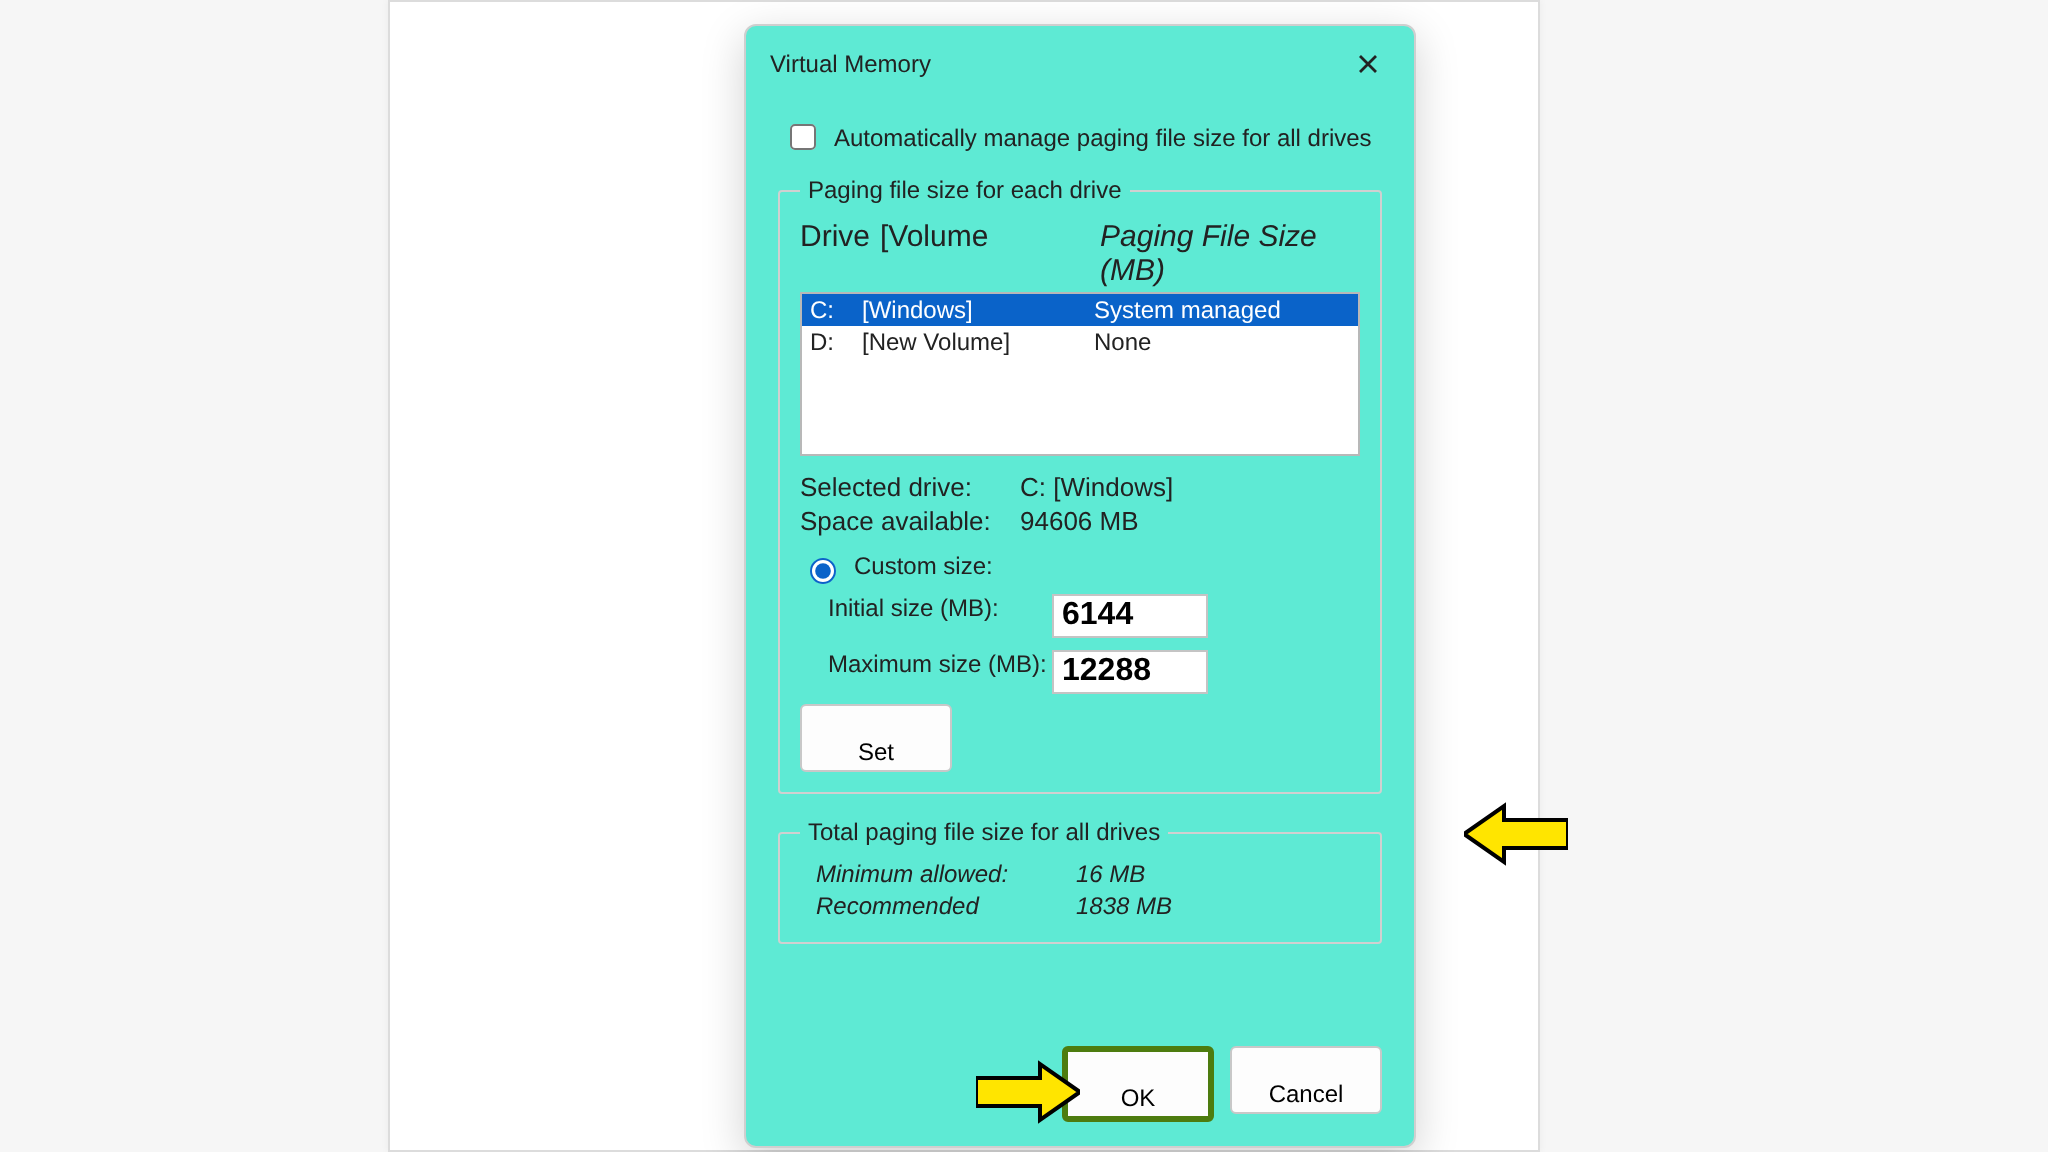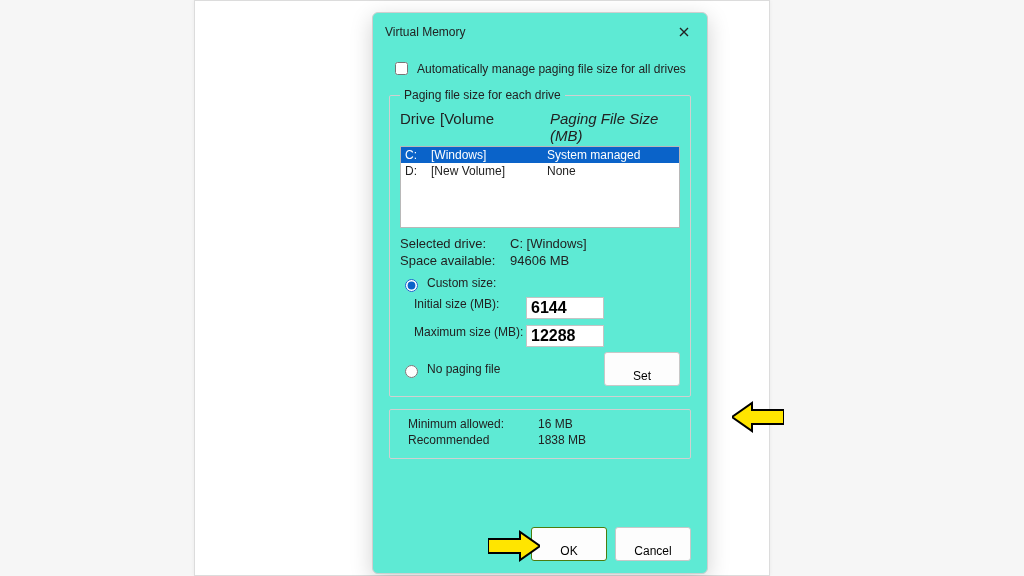--- a/index.html
+++ b/index.html
@@ -86,22 +86,22 @@
   .set-row .left { flex: 1; }
   .btn {
     min-width: 76px; height: 24px;
     background: #fdfdfd;
     border: 1px solid #c8c8c8;
     border-radius: 3px;
     font-size: 12px;
     cursor: pointer;
     padding: 16px 14px;
   }
-  .btn.primary { border: 1px solid #4d7c0f; }
-  .tot-row { display: flex; padding: 1px 8px; font-size: 12px; }
+  .btn.primary { border: 3px solid #4d7c0f; }
+  .tot-row { display: flex; padding: 1px 8px; font-size: 12px; font-style: italic; }
   .tot-row .tl { width: 130px; }
   .buttons-row {
     display: flex; justify-content: flex-end; gap: 8px;
     padding: 8px 16px 12px 16px;
     margin-top: auto;
   }
   
   .arrow {
     position: absolute;
     width: 52px; height: 32px;
@@ -171,31 +171,26 @@
         <span class="lbl">Initial size (MB):</span>
         <input type="text" value="6144" style="">
       </div>
       <div class="size-row">
         <span class="lbl">Maximum size (MB):</span>
         <input type="text" value="12288" style="">
       </div>
 
 
       <div class="set-row">
-        <div class="left">
-          <label class="radio-row">
-            <input type="radio" name="pf" style="">
-            <span>No paging file</span>
-          </label>
-        </div>
         <button class="btn">Set</button>
       </div>
     </fieldset>
 
     <fieldset class="group">
+      <legend>Total paging file size for all drives</legend>
       <div class="tot-row">
         <span class="tl">Minimum allowed:</span>
         <span>16 MB</span>
       </div>
       <div class="tot-row">
         <span class="tl">Recommended</span>
         <span>1838 MB</span>
       </div>
     </fieldset>
   </div>

